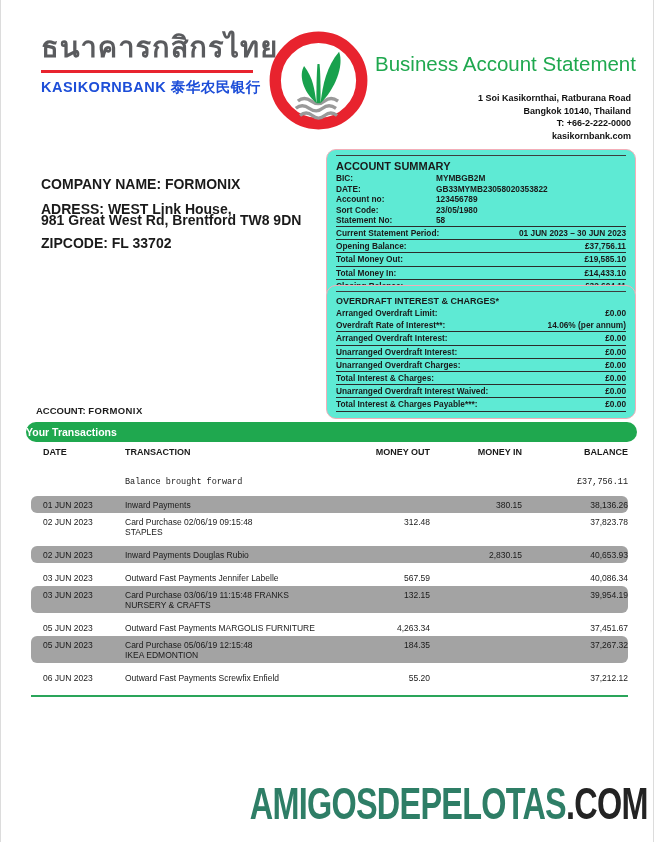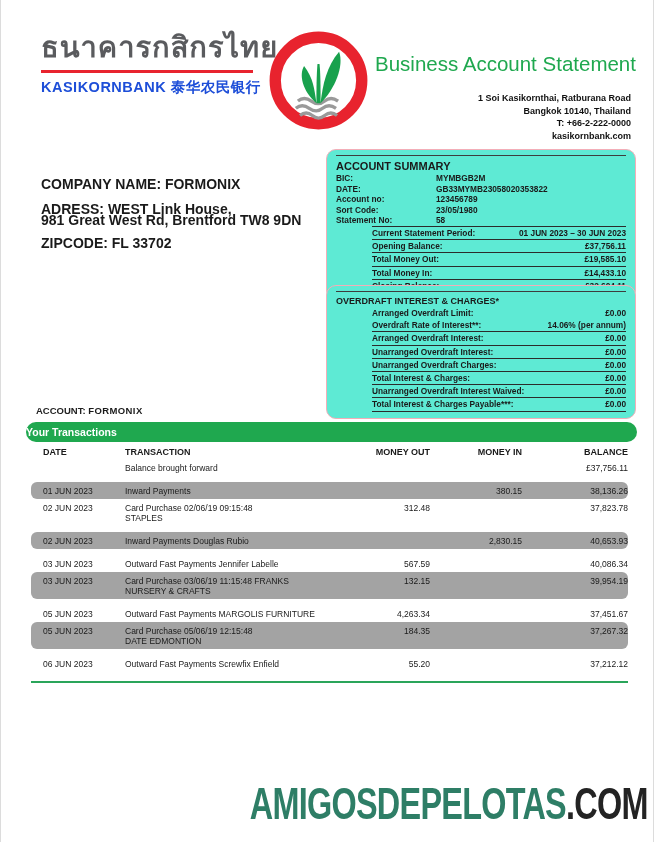--- a/index.html
+++ b/index.html
@@ -22,41 +22,41 @@
   .company .sp12{margin-top:12px;}
   
   .pink-box{position:absolute;left:325px;width:310px;background:#5eead4;border:1px solid #f3aeb8;
             border-radius:10px;box-sizing:border-box;padding:3px 9px 6px;font-size:8.3px;font-weight:bold;}
   .pink-box .topline{border-top:1.5px solid #3d3d3d;margin:2px 0 3px;}
   .box-summary{top:149px;}
   .box-overdraft{top:285px;}
   .box-title-lg{font-size:11px;font-weight:bold;line-height:14px;}
   .box-title-sm{font-size:9px;font-weight:bold;line-height:12px;}
   .info-row{display:grid;grid-template-columns:100px 1fr;line-height:10.6px;}
-  .kv-row{display:flex;justify-content:space-between;line-height:10.2px;padding:1px 0;margin-left:36px;}
+  .kv-row{display:flex;justify-content:space-between;line-height:10.2px;padding:1px 0;}
   .kv-row.bordered{border-top:1px solid #2b2b2b;}
   .kv-row.last{border-bottom:1px solid #2b2b2b;}
   
   .account-line{position:absolute;left:35px;top:405px;font-size:9.5px;}
   .account-line .lbl{font-weight:bold;color:#222;}
   .account-line .val{font-weight:bold;letter-spacing:.4px;}
   .tx-pill{position:absolute;left:25px;top:422px;width:611px;height:20px;background:#1fa84f;
            border-radius:10px;color:#fff;font-weight:bold;font-size:10.5px;line-height:20px;
            box-sizing:border-box;}
   .tx-table{position:absolute;left:30px;top:447px;width:597px;font-size:8.5px;}
   .t-row{display:grid;grid-template-columns:82px 1fr 90px 92px 106px;padding-left:12px;
          box-sizing:border-box;align-items:start;}
   .t-row .c{display:block;}
   .t-row .num{text-align:right;}
   .thead{font-weight:bold;font-size:9px;padding-bottom:2px;}
   .t-body .t-row{padding-top:4px;padding-bottom:3px;min-height:16px;}
   .t-row.hl{background:#a3a3a3;border-radius:6px;}
   .t-row.gap{margin-top:6px;}
   .t-row .line2{display:block;}
-  .row-bbf{margin-top:0;}
+  .row-bbf{margin-top:14px;font-family:Liberation Mono, monospace;}
   .end-line{border-top:2px solid #2aa55a;margin-top:9px;}
   
   .watermark{position:absolute;right:5px;top:778px;font-size:45px;font-weight:bold;
              letter-spacing:-1px;transform:scaleX(.72);transform-origin:right center;white-space:nowrap;}
   .wm-main{color:#2e7e66;}
   .wm-suffix{color:#232323;}
 </style>
 </head>
 <body>
 
@@ -237,21 +237,21 @@
       </div>
       <div class="t-row gap">
         <span class="c">05 JUN 2023</span>
         <span class="c desc"><span>Outward Fast Payments MARGOLIS FURNITURE</span><span class="line2"></span></span>
         <span class="c num">4,263.34</span>
         <span class="c num"></span>
         <span class="c num">37,451.67</span>
       </div>
       <div class="t-row hl">
         <span class="c">05 JUN 2023</span>
-        <span class="c desc"><span>Card Purchase 05/06/19 12:15:48</span><span class="line2">DATE EDMONTION</span></span>
+        <span class="c desc"><span>Card Purchase 05/06/19 12:15:48</span><span class="line2">IKEA EDMONTION</span></span>
         <span class="c num">184.35</span>
         <span class="c num"></span>
         <span class="c num">37,267.32</span>
       </div>
       <div class="t-row gap">
         <span class="c">06 JUN 2023</span>
         <span class="c desc"><span>Outward Fast Payments Screwfix Enfield</span><span class="line2"></span></span>
         <span class="c num">55.20</span>
         <span class="c num"></span>
         <span class="c num">37,212.12</span>

